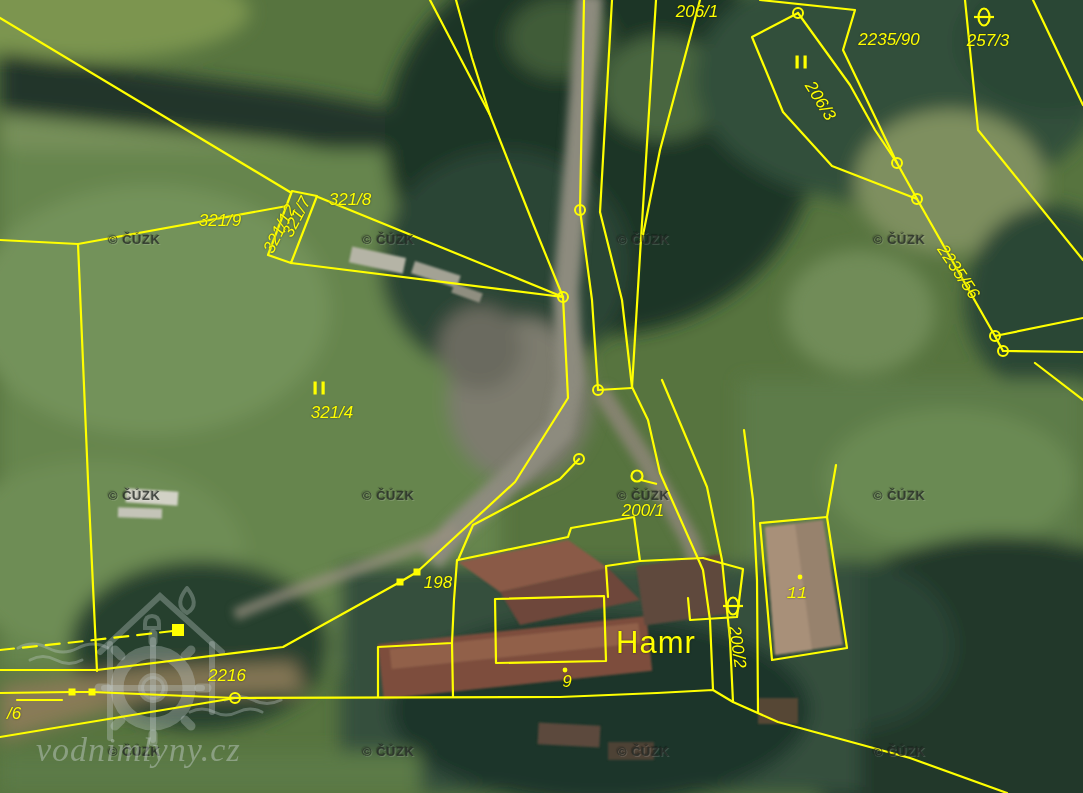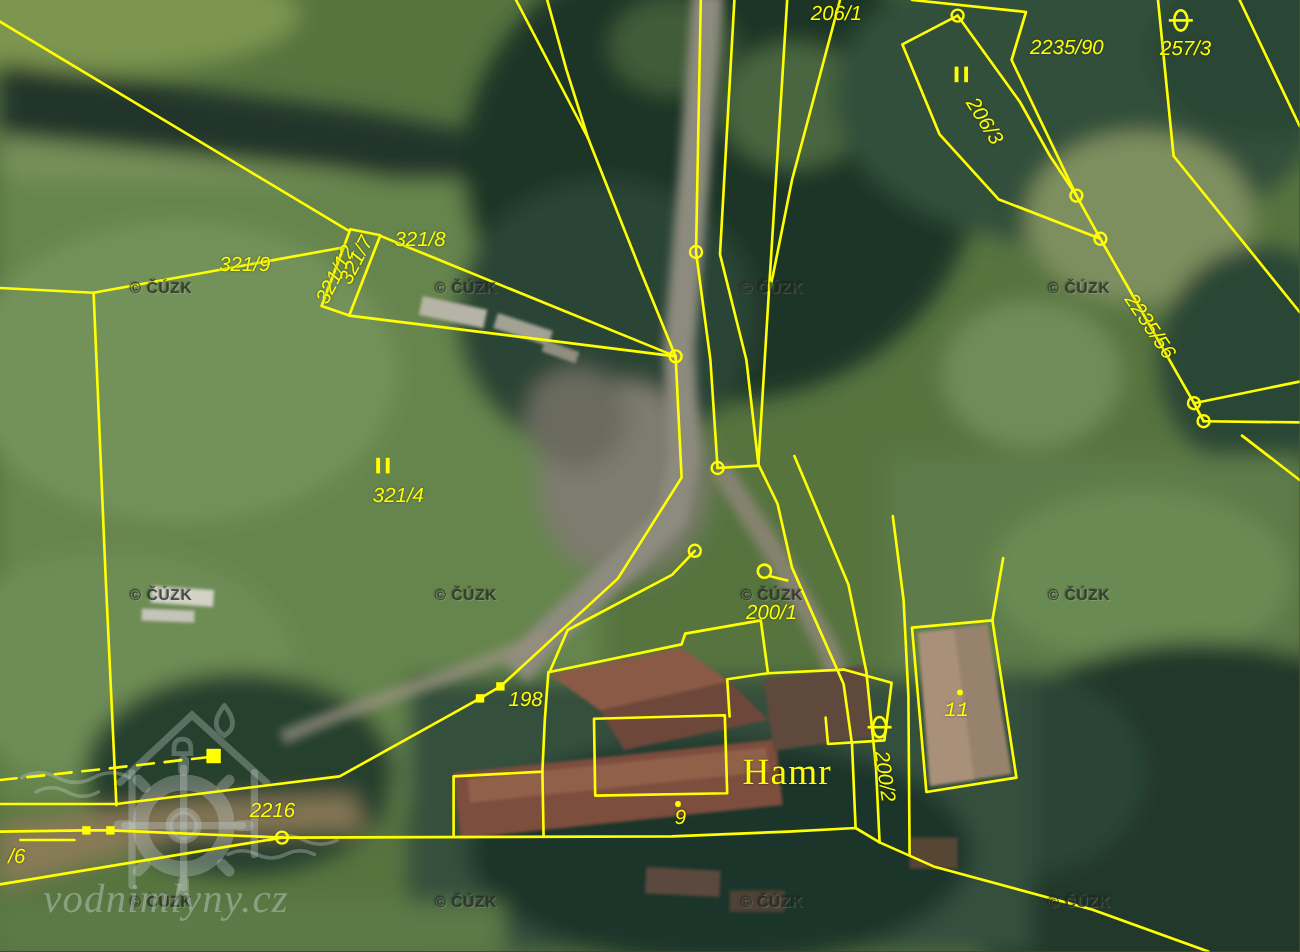--- a/index.html
+++ b/index.html
@@ -191,28 +191,28 @@
         <path d="M 641,480 L 657,484" fill="none" stroke="#ffff00" stroke-width="2.2"></path>
       </g>
   </svg>
 
   <div id="labels">
       <div class="map-label" style="left: 697px; top: 12px; transform: translate(-50%, -50%) rotate(0deg);">206/1</div>
       <div class="map-label" style="left: 889px; top: 40px; transform: translate(-50%, -50%) rotate(0deg);">2235/90</div>
       <div class="map-label" style="left: 988px; top: 41px; transform: translate(-50%, -50%) rotate(0deg);">257/3</div>
       <div class="map-label" style="left: 820px; top: 101px; transform: translate(-50%, -50%) rotate(58deg);">206/3</div>
       <div class="map-label" style="left: 958px; top: 272px; transform: translate(-50%, -50%) rotate(56deg);">2235/56</div>
-      <div class="map-label" style="left: 204px; top: 221px; transform: translate(-50%, -50%) rotate(0deg);">321/9</div>
+      <div class="map-label" style="left: 220px; top: 221px; transform: translate(-50%, -50%) rotate(0deg);">321/9</div>
       <div class="map-label" style="left: 280px; top: 229px; transform: translate(-50%, -50%) rotate(-63deg);">321/12</div>
       <div class="map-label" style="left: 297px; top: 217px; transform: translate(-50%, -50%) rotate(-63deg);">321/7</div>
       <div class="map-label" style="left: 350px; top: 200px; transform: translate(-50%, -50%) rotate(0deg);">321/8</div>
       <div class="map-label" style="left: 332px; top: 413px; transform: translate(-50%, -50%) rotate(0deg);">321/4</div>
       <div class="map-label" style="left: 643px; top: 511px; transform: translate(-50%, -50%) rotate(0deg); text-align: right;">200/1</div>
       <div class="map-label" style="left: 438px; top: 583px; transform: translate(-50%, -50%) rotate(0deg);">198</div>
-      <div class="map-label place" style="left: 656px; top: 643px; transform: translate(-50%, -50%) rotate(0deg); font-family: Liberation Serif, serif;">Hamr</div>
+      <div class="map-label place" style="left: 656px; top: 643px; transform: translate(-50%, -50%) rotate(0deg);">Hamr</div>
       <div class="map-label" style="left: 737px; top: 647px; transform: translate(-50%, -50%) rotate(82deg);">200/2</div>
       <div class="map-label" style="left: 797px; top: 593px; transform: translate(-50%, -50%) rotate(0deg); font-family: Liberation Mono, monospace;">11</div>
       <div class="map-label" style="left: 567px; top: 682px; transform: translate(-50%, -50%) rotate(0deg);">9</div>
       <div class="map-label" style="left: 227px; top: 676px; transform: translate(-50%, -50%) rotate(0deg);">2216</div>
       <div class="map-label" style="left: 14px; top: 714px; transform: translate(-50%, -50%) rotate(0deg);">/6</div>
     </div>
 
   <div id="cuzk-layer">
       <div class="cuzk-mark" style="left: 108px; top: 232px;">© ČÚZK</div>
       <div class="cuzk-mark" style="left: 362px; top: 232px;">© ČÚZK</div>

